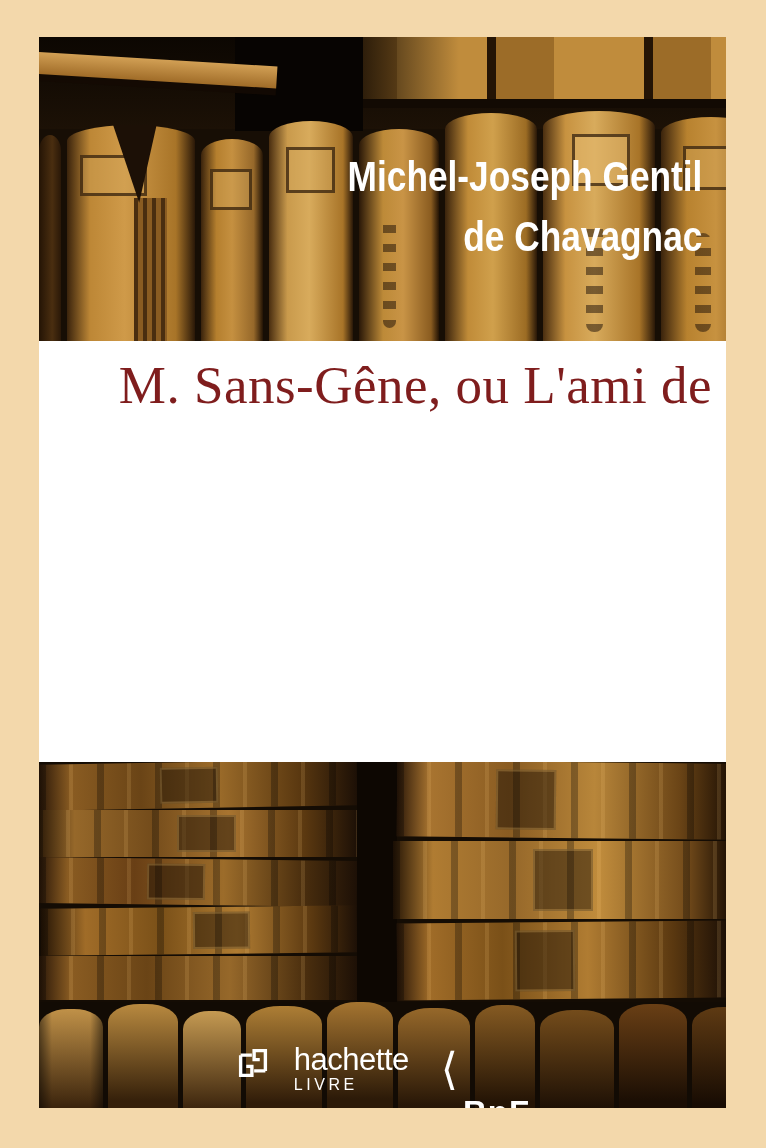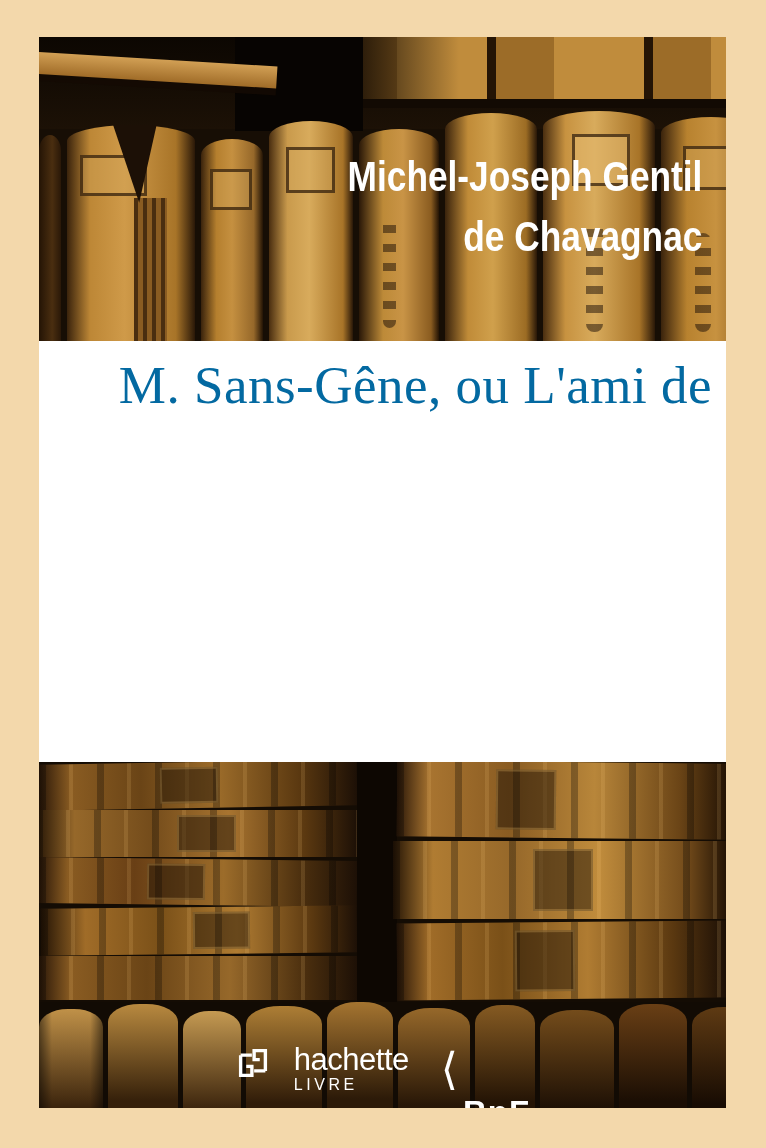--- a/index.html
+++ b/index.html
@@ -34,21 +34,21 @@
   .script-col{position:absolute;border-radius:8px;
     background:repeating-linear-gradient(0deg,rgba(25,12,4,.5) 0 8px,transparent 8px 19px);}
   .stripes{position:absolute;
     background:repeating-linear-gradient(90deg,#4a2e10 0 4px,#8a5c22 4px 9px);}
   .tear{position:absolute;background:#1c1006;}
   
   .title-band{position:absolute;left:0;right:0;top:304px;height:421px;background:#fff;overflow:hidden;}
   .title-text{
     position:absolute;right:14px;top:10px;text-align:right;white-space:nowrap;
     font-family:"Liberation Serif", serif;font-size:53px;line-height:68px;
-    color:#0369a1;letter-spacing:0.5px;
+    color:#7f1d1d;letter-spacing:0.5px;
   }
   
   .author{
     position:absolute;right:24px;top:110px;text-align:right;color:#ffffff;
     font-weight:bold;font-size:42px;line-height:60px;
     transform:scaleX(0.84);transform-origin:100% 0;white-space:nowrap;
   }
   
   .photo-bottom{top:725px;height:346px;background:#140c04;}
   .stack-left{position:absolute;left:0;top:0;width:318px;height:240px;}

